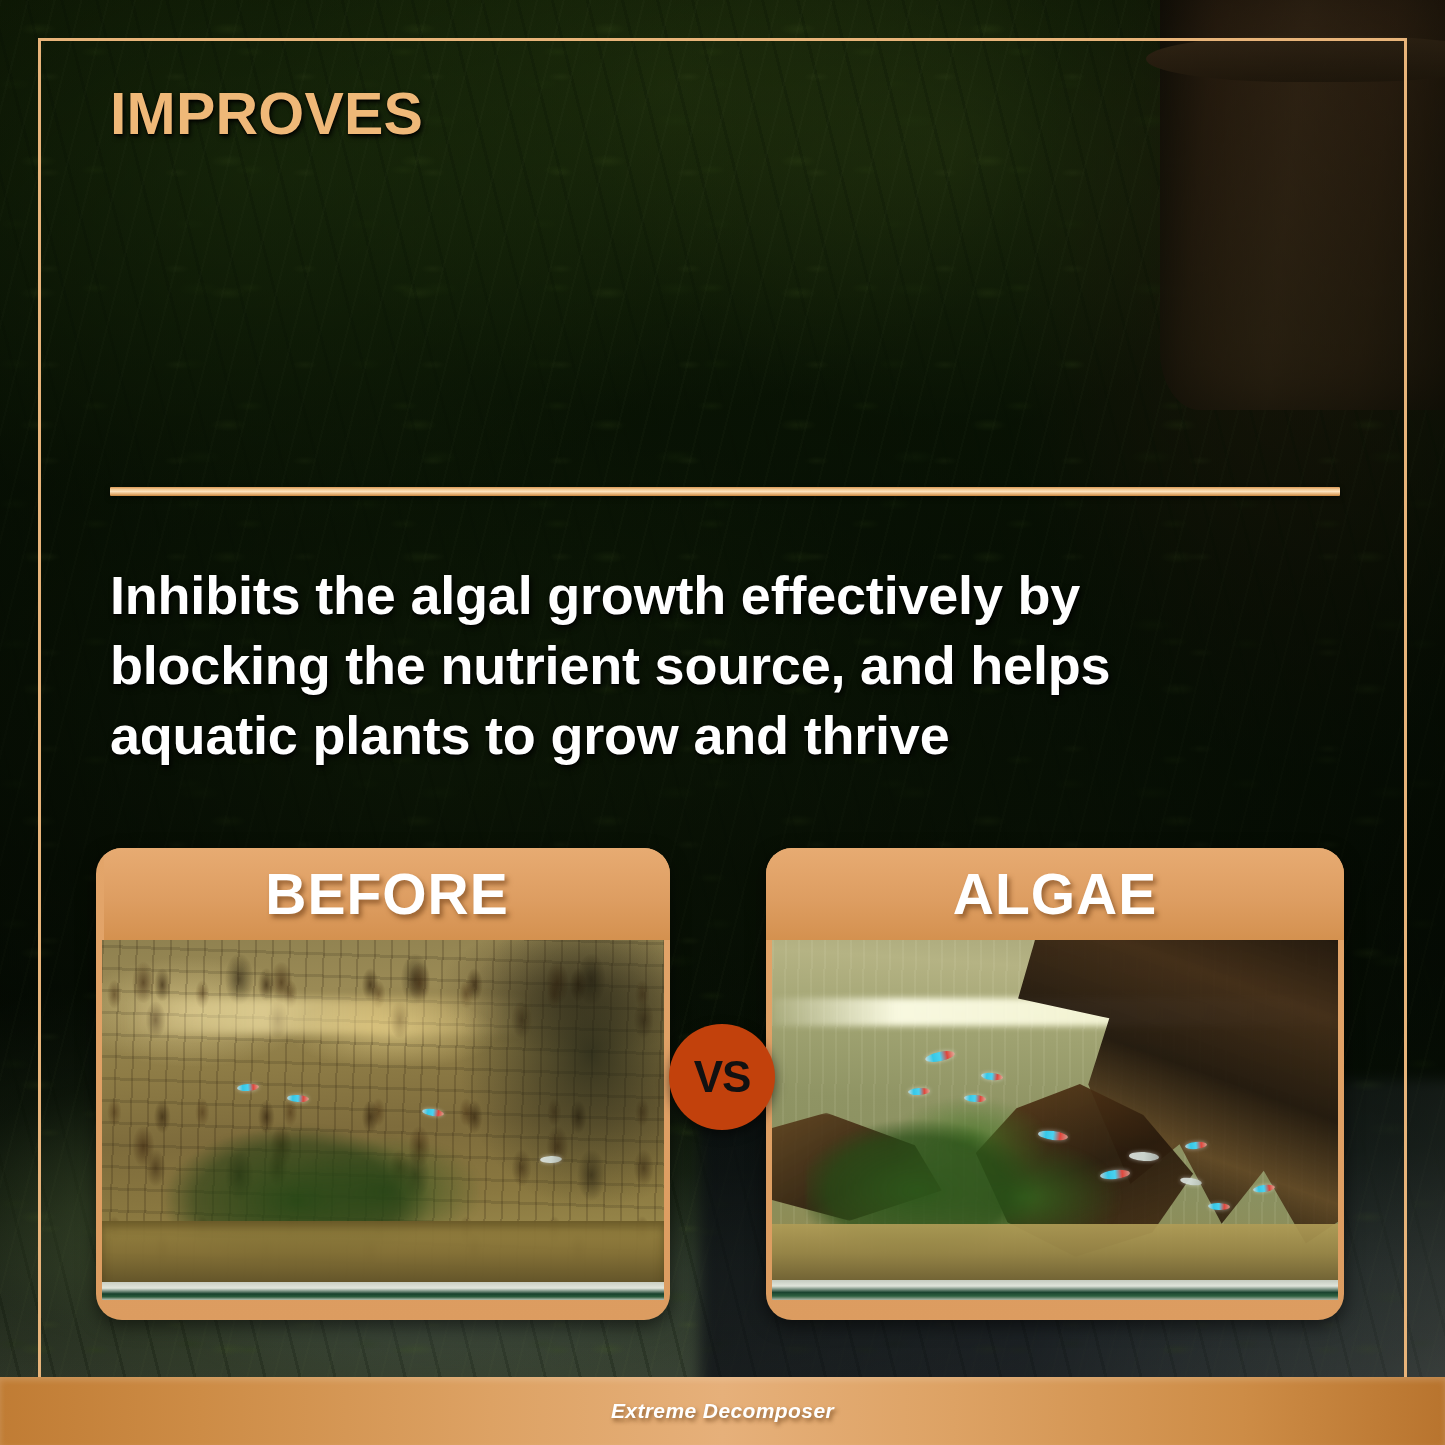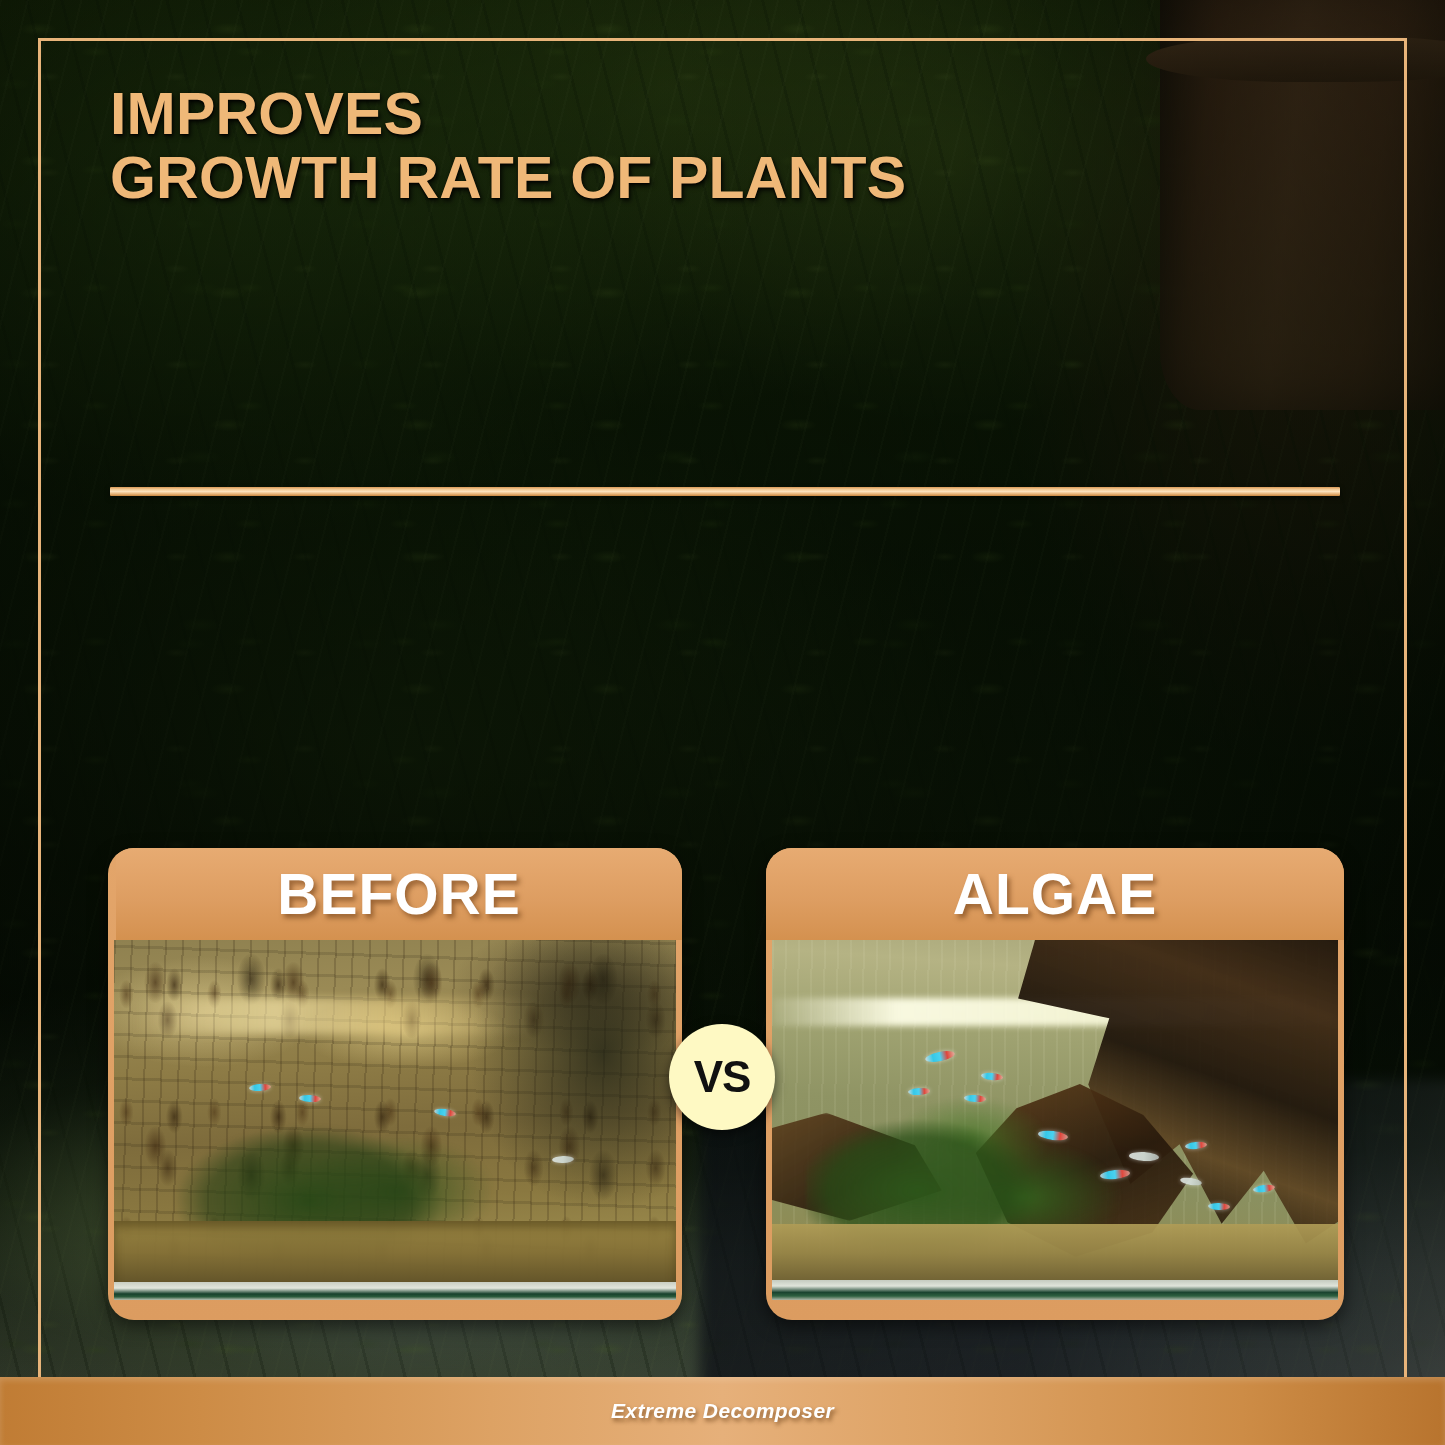--- a/index.html
+++ b/index.html
@@ -124,21 +124,21 @@
   .bodytext .ln { display:block; white-space:nowrap; }
 
   
   .card {
     position:absolute; top:848px; height:472px;
     border-radius:26px;
     overflow:hidden;
     background:linear-gradient(180deg,#e3a56a 0%, #dc9c60 100%);
     box-shadow:0 6px 18px rgba(0,0,0,.55);
   }
-  #card-before { left:108px; width:574px;padding-left:8px; }
+  #card-before { left:96px; width:574px;padding-left:8px; }
   #card-after  { left:766px; width:578px; }
 
   .card-head {
     position:relative; height:92px;
     display:flex; align-items:center; justify-content:center;
     background:linear-gradient(180deg,#e7ab72 0%, #dd9d61 58%, #d4914f 100%);
   }
   .card-head .label {
     color:#ffffff;
     font-weight:700;
@@ -259,21 +259,21 @@
     background:linear-gradient(90deg, rgba(210,230,240,.85) 0%, #35c8e8 26%, #4ad2f0 50%, #e0463c 74%, rgba(240,180,170,.8) 100%);
     box-shadow:0 0 4px rgba(255,255,255,.45);
     transform-origin:center; }
   .fish.sm { width:22px; height:7px; }
   .fish.pale { background:linear-gradient(90deg, rgba(225,232,228,.9) 0%, rgba(210,220,214,.95) 50%, rgba(190,200,196,.85) 100%); }
 
   
   #vs-badge {
     position:absolute; left:669px; top:1024px; width:106px; height:106px;
     border-radius:50%;
-    background:#fef9c3;
+    background:#c2410c;
     display:flex; align-items:center; justify-content:center;
     box-shadow:0 4px 12px rgba(0,0,0,.55);
     z-index:8;
   }
   #vs-badge .vs-text {
     color:#111111; font-weight:700; font-size:44px; letter-spacing:-1px;
   }
 
   
   .footer {
@@ -302,26 +302,30 @@
   <div class="bg-bottomright"></div>
   <div class="bg-shade"></div>
 
   <div class="frame"></div>
 
   <div class="content">
 
     <div class="headline">
       <div class="blk">
         <span class="ln">IMPROVES</span>
-        <span class="ln">GROWTH RATE OF PLANTS</span>
       </div>
     </div>
 
     <div class="divider"></div>
 
+    <div class="bodytext">
+      <span class="ln">Inhibits the algal growth effectively by</span>
+      <span class="ln">blocking the nutrient source, and helps</span>
+      <span class="ln">aquatic plants to grow and thrive</span>
+    </div>
 
     <div class="card" id="card-before">
       <div class="card-head">
         <span class="label">BEFORE</span>
       </div>
       <div class="photo">
         <div class="aq-before"></div>
         <div class="aq-before-streaks"></div>
         <div class="aq-before-algae"></div>
         <div class="aq-before-dark"></div>

